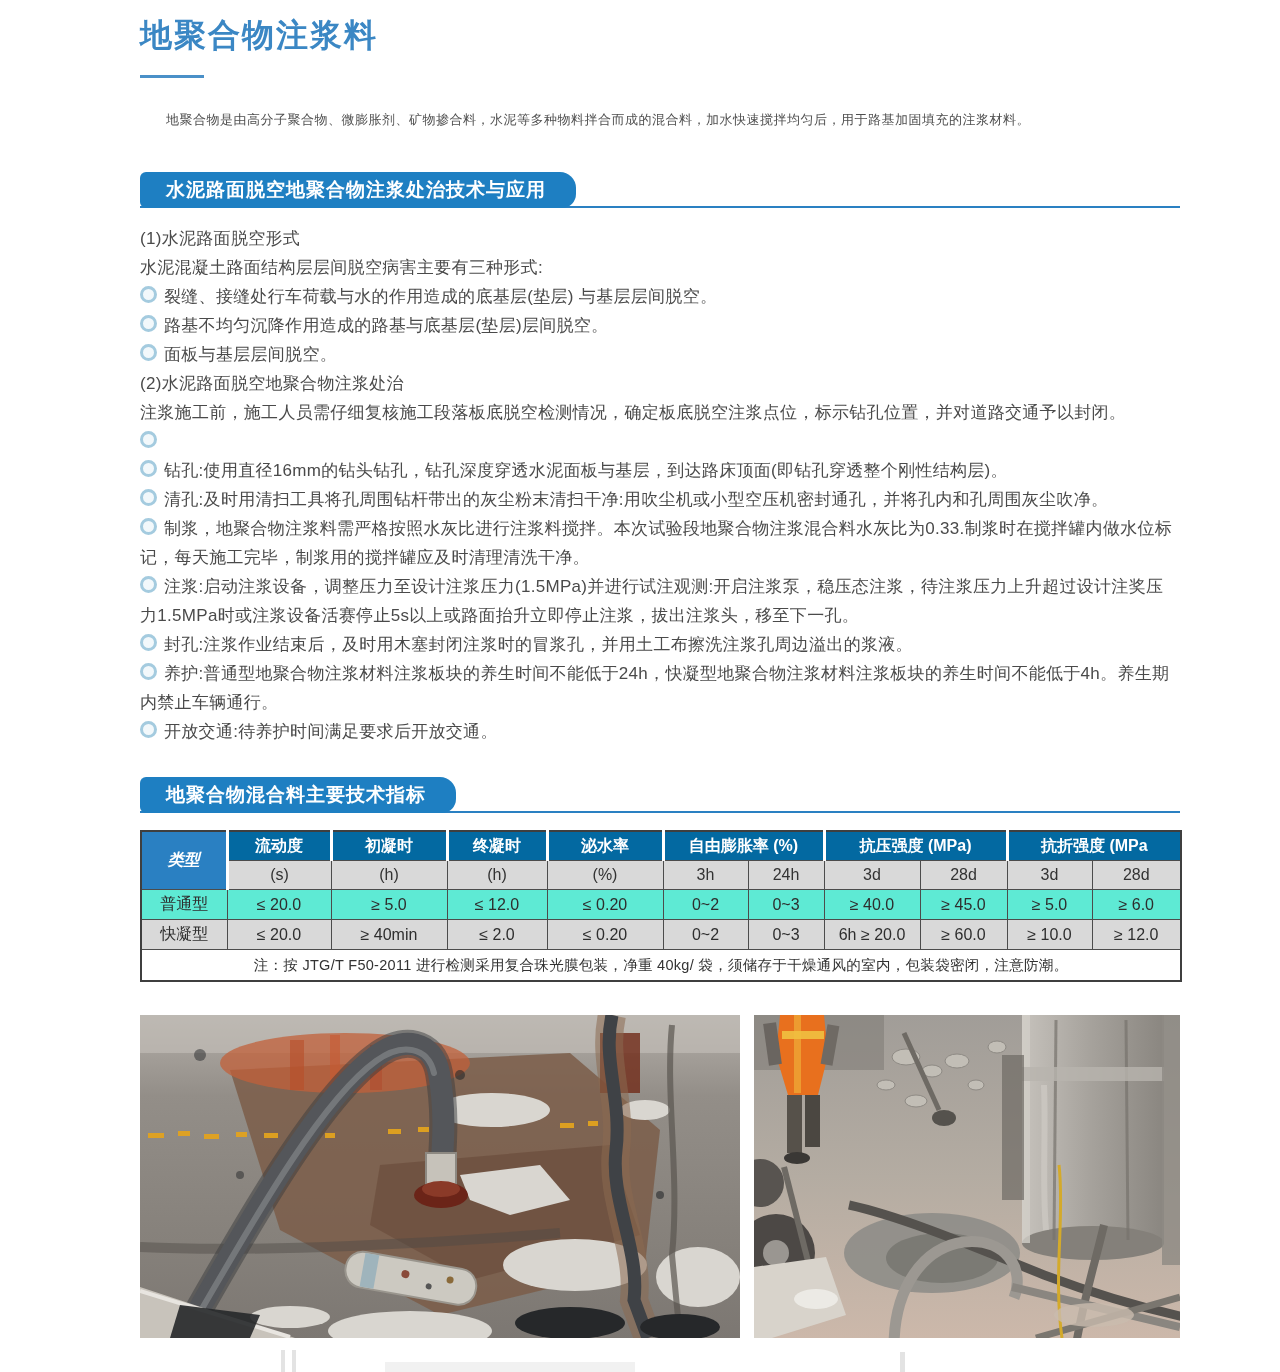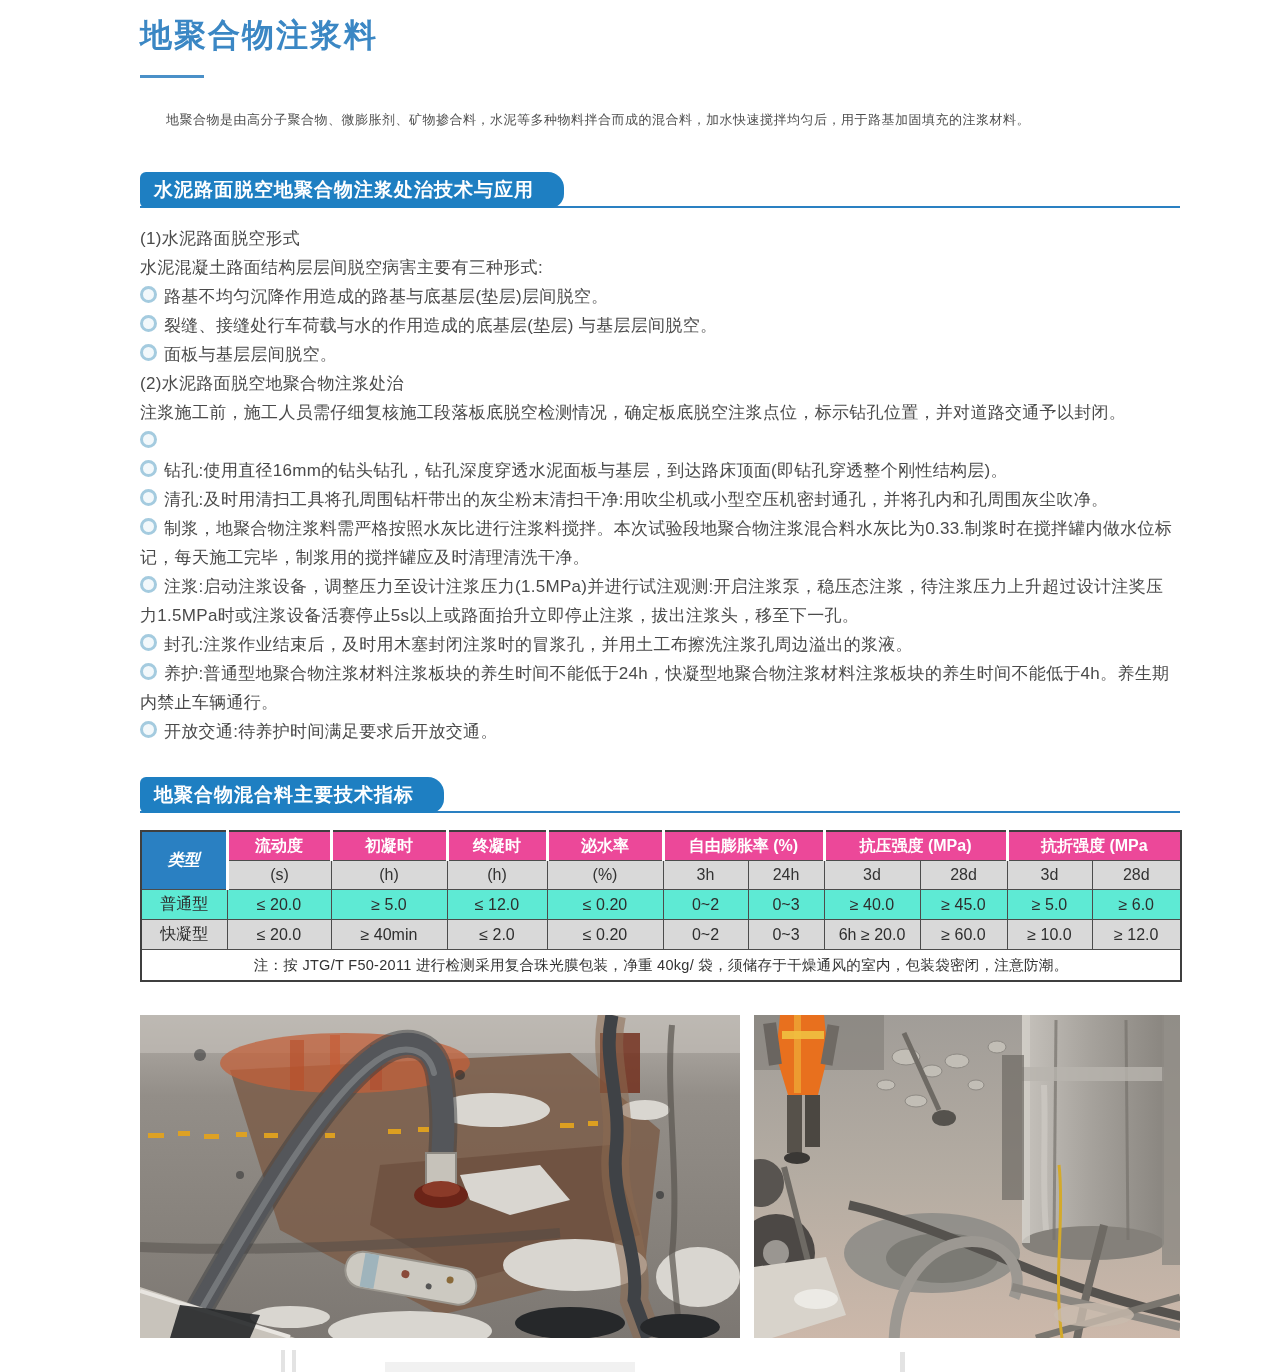--- a/index.html
+++ b/index.html
@@ -18,40 +18,40 @@
   .intro{
     margin:26px 0 0 0;font-size:13px;line-height:32px;color:#4f4f4f;text-indent:2em;
     letter-spacing:0.5px;
   }
 
   .banner-row{position:relative;margin-top:36px;height:36px;}
   .banner-row.second{margin-top:31px;}
   .banner-underline{position:absolute;left:0;right:0;bottom:0;height:2px;background:#2a80c2;}
   .banner-tab{
     position:relative;display:inline-block;height:36px;line-height:36px;
-    padding:0 30px 0 14px;background:#1e7fc2;color:#ffffff;font-size:19px;font-weight:bold;
+    padding:0 30px 0 26px;background:#1e7fc2;color:#ffffff;font-size:19px;font-weight:bold;
     border-radius:6px 16px 14px 6px;letter-spacing:1px;z-index:1;
   }
 
   .content{margin-top:16px;}
   .content p{margin:0;font-size:17px;line-height:29px;color:#4a4a4a;letter-spacing:0.3px;}
   .ring{
     display:inline-block;width:11px;height:11px;border:3px solid #a4cbdf;border-radius:50%;
     background:#f2f8fb;margin-right:7px;vertical-align:-1px;box-sizing:content-box;
   }
 
   table.spec{
     margin-top:17px;border-collapse:collapse;table-layout:fixed;width:1040px;
     border:2px solid #3f3f3f;
   }
   table.spec th,table.spec td{
     border:1px solid #4c4c4c;text-align:center;vertical-align:middle;padding:0;
     font-size:16px;color:#2e2e2e;overflow:hidden;white-space:nowrap;
   }
-  tr.hrow1 th{height:28px;background:#ec4899;color:#ffffff;font-weight:bold;border-left:3px solid #0f172a;border-right:3px solid #ffffff;border-top-color:#3f3f3f;}
+  tr.hrow1 th{height:28px;background:#0369a1;color:#ffffff;font-weight:bold;border-left:3px solid #0f172a;border-right:3px solid #ffffff;border-top-color:#3f3f3f;}
   tr.hrow1 th:first-child{border-left:2px solid #3f3f3f;}
   tr.hrow1 th:last-child{border-right:2px solid #3f3f3f;}
   tr.hrow1 th.typecell{background:#2a80c2;color:#fff;font-style:italic;}
   tr.hrow2 th{height:28px;background:#d9d9d9;font-weight:normal;color:#333;}
   tr.drow1 th,tr.drow1 td{height:29px;background:#5eead4;}
   tr.drow2 th,tr.drow2 td{height:29px;background:#d9d9d9;}
   tr.drow1 th,tr.drow2 th{font-weight:normal;}
   tr.noterow td{height:30px;background:#ffffff;font-size:14.5px;color:#333;letter-spacing:0.3px;}
 
   .photos{margin-top:33px;display:flex;gap:14px;}
@@ -70,22 +70,22 @@
   <p class="intro">地聚合物是由高分子聚合物、微膨胀剂、矿物掺合料，水泥等多种物料拌合而成的混合料，加水快速搅拌均匀后，用于路基加固填充的注浆材料。</p>
 
   <div class="banner-row">
     <div class="banner-underline"></div>
     <span class="banner-tab">水泥路面脱空地聚合物注浆处治技术与应用</span>
   </div>
 
   <div class="content">
     <p><span>(1)水泥路面脱空形式</span></p>
     <p><span>水泥混凝土路面结构层层间脱空病害主要有三种形式:</span></p>
+    <p><span class="ring"></span><span>裂缝、接缝处行车荷载与水的作用造成的底基层(垫层) 与基层层间脱空。</span></p>
     <p><span class="ring"></span><span>路基不均匀沉降作用造成的路基与底基层(垫层)层间脱空。</span></p>
-    <p><span class="ring"></span><span>裂缝、接缝处行车荷载与水的作用造成的底基层(垫层) 与基层层间脱空。</span></p>
     <p><span class="ring"></span><span>面板与基层层间脱空。</span></p>
     <p><span>(2)水泥路面脱空地聚合物注浆处治</span></p>
     <p><span>注浆施工前，施工人员需仔细复核施工段落板底脱空检测情况，确定板底脱空注浆点位，标示钻孔位置，并对道路交通予以封闭。</span></p>
     <p><span class="ring"></span></p>
     <p><span class="ring"></span><span>钻孔:使用直径16mm的钻头钻孔，钻孔深度穿透水泥面板与基层，到达路床顶面(即钻孔穿透整个刚性结构层)。</span></p>
     <p><span class="ring"></span><span>清孔:及时用清扫工具将孔周围钻杆带出的灰尘粉末清扫干净:用吹尘机或小型空压机密封通孔，并将孔内和孔周围灰尘吹净。</span></p>
     <p><span class="ring"></span><span>制浆，地聚合物注浆料需严格按照水灰比进行注浆料搅拌。本次试验段地聚合物注浆混合料水灰比为0.33.制浆时在搅拌罐内做水位标记，每天施工完毕，制浆用的搅拌罐应及时清理清洗干净。</span></p>
     <p><span class="ring"></span><span>注浆:启动注浆设备，调整压力至设计注浆压力(1.5MPa)并进行试注观测:开启注浆泵，稳压态注浆，待注浆压力上升超过设计注奖压力1.5MPa时或注浆设备活赛停止5s以上或路面抬升立即停止注浆，拔出注浆头，移至下一孔。</span></p>
     <p><span class="ring"></span><span>封孔:注浆作业结束后，及时用木塞封闭注浆时的冒浆孔，并用土工布擦洗注浆孔周边溢出的浆液。</span></p>
     <p><span class="ring"></span><span>养护:普通型地聚合物注浆材料注浆板块的养生时间不能低于24h，快凝型地聚合物注浆材料注浆板块的养生时间不能低于4h。养生期内禁止车辆通行。</span></p>

